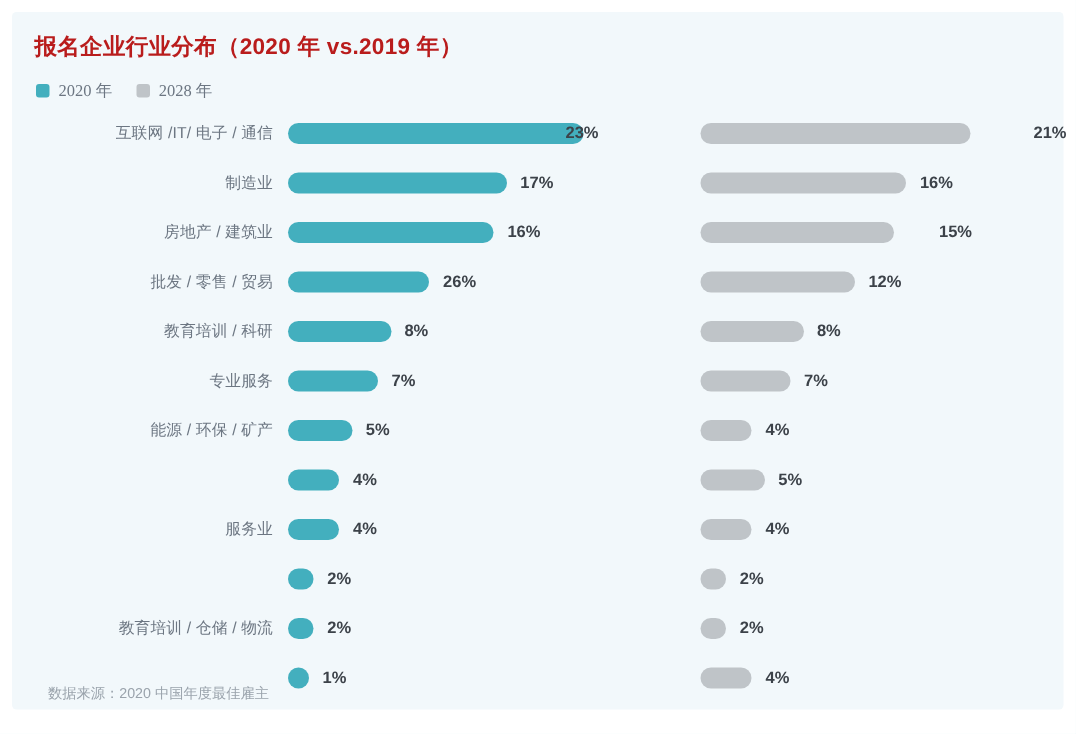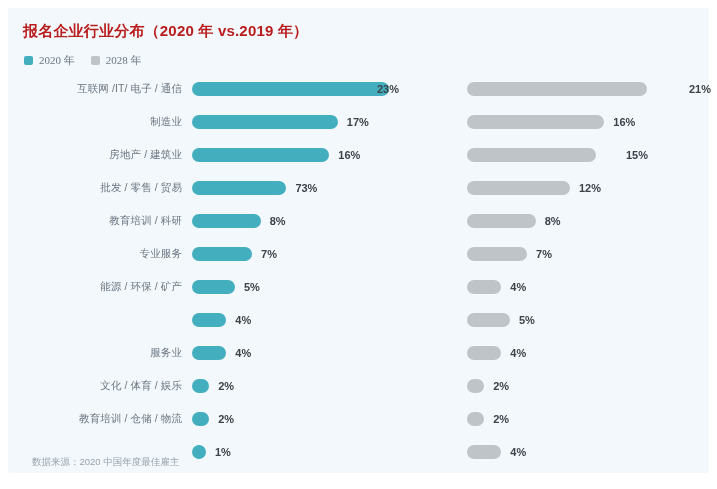--- a/index.html
+++ b/index.html
@@ -153,21 +153,21 @@
       <div class="row">
         <div class="cat-label">房地产 / 建筑业</div>
         <div class="bar bar-2020" style="left: 184px; width: 137.28px;"></div>
         <div class="val" style="left: 330.28px;">16%</div>
         <div class="bar bar-2019" style="left: 459px; width: 128.7px;"></div>
         <div class="val" style="left: 571px; margin-left: 47px;">15%</div>
       </div>
       <div class="row">
         <div class="cat-label">批发 / 零售 / 贸易</div>
         <div class="bar bar-2020" style="left: 184px; width: 94.38px;"></div>
-        <div class="val" style="left: 287.38px;">73%</div>
+        <div class="val" style="left: 287.38px;">26%</div>
         <div class="bar bar-2019" style="left: 459px; width: 102.96px;"></div>
         <div class="val" style="left: 570.96px;">12%</div>
       </div>
       <div class="row">
         <div class="cat-label">教育培训 / 科研</div>
         <div class="bar bar-2020" style="left: 184px; width: 68.64px;"></div>
         <div class="val" style="left: 261.64px;">8%</div>
         <div class="bar bar-2019" style="left: 459px; width: 68.64px;"></div>
         <div class="val" style="left: 536.64px;">8%</div>
       </div>
@@ -192,21 +192,20 @@
         <div class="val" style="left: 510.9px;">5%</div>
       </div>
       <div class="row">
         <div class="cat-label">服务业</div>
         <div class="bar bar-2020" style="left: 184px; width: 34.32px;"></div>
         <div class="val" style="left: 227.32px;">4%</div>
         <div class="bar bar-2019" style="left: 459px; width: 34.32px;"></div>
         <div class="val" style="left: 502.32px;">4%</div>
       </div>
       <div class="row">
-        <div class="cat-label">文化 / 体育 / 娱乐</div>
         <div class="bar bar-2020" style="left: 184px; width: 17.16px;"></div>
         <div class="val" style="left: 210.16px;">2%</div>
         <div class="bar bar-2019" style="left: 459px; width: 17.16px;"></div>
         <div class="val" style="left: 485.16px;">2%</div>
       </div>
       <div class="row">
         <div class="cat-label">教育培训 / 仓储 / 物流</div>
         <div class="bar bar-2020" style="left: 184px; width: 17.16px;"></div>
         <div class="val" style="left: 210.16px;">2%</div>
         <div class="bar bar-2019" style="left: 459px; width: 17.16px;"></div>

